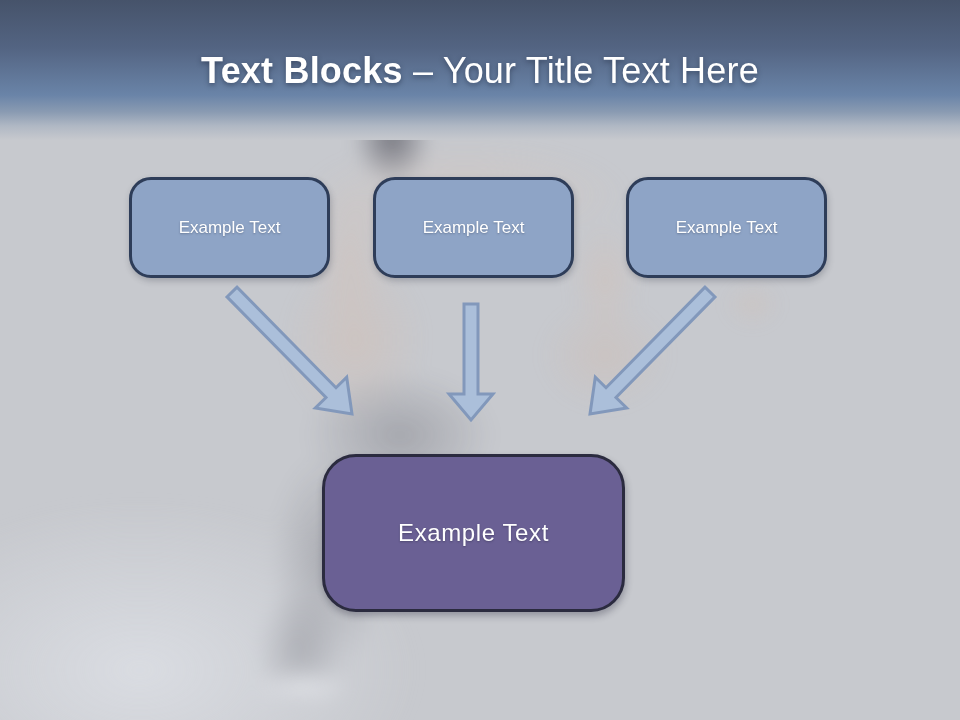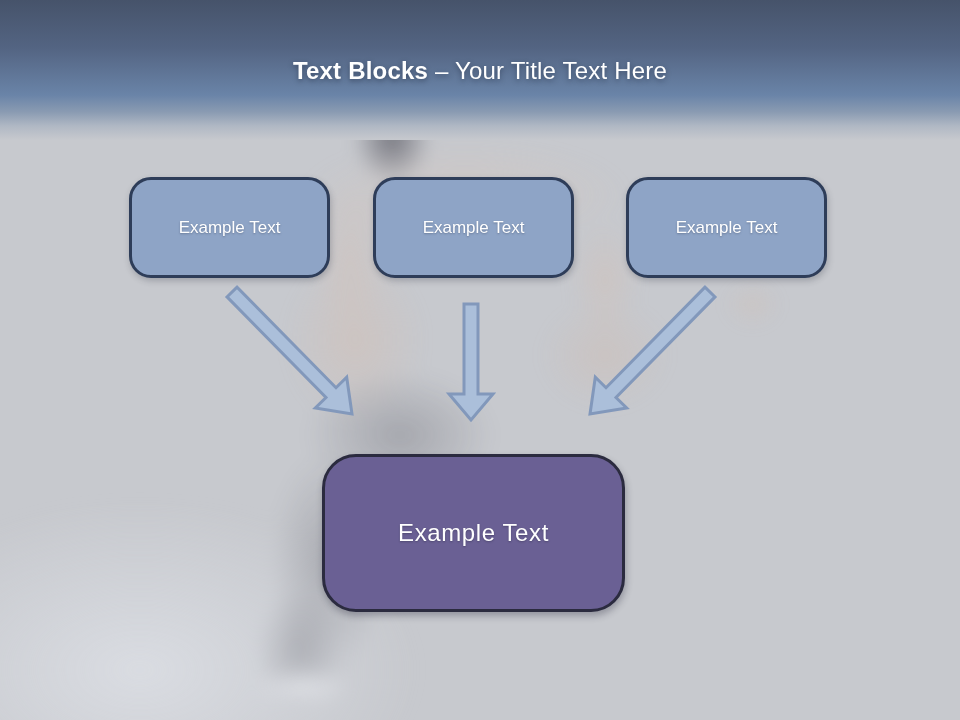--- a/index.html
+++ b/index.html
@@ -29,21 +29,21 @@
     background:linear-gradient(180deg,
       var(--header_top,#46536a) 0%,
       #536482 34%,
       var(--header_bottom,#6a84a8) 68%,
       #8a9bb2 80%,
       #b0b8c4 90%,
       var(--background,#c7c9ce) 100%);
   }
   .title{
     position:absolute;left:0;top:50px;width:100%;margin:0;
-    text-align:center;font-size:24px;line-height:42px;font-weight:400;
+    text-align:center;font-size:36px;line-height:42px;font-weight:400;
     color:var(--title_text,#ffffff);
     text-shadow:0 2px 5px rgba(25,35,55,.5);
     letter-spacing:.2px;
   }
   .t-bold{font-weight:700;}
   
   .tbox{
     position:absolute;top:177px;width:201px;height:101px;
     background:var(--box_fill,#8ea4c6);
     border:3px solid var(--box_border,#2e3d59);

